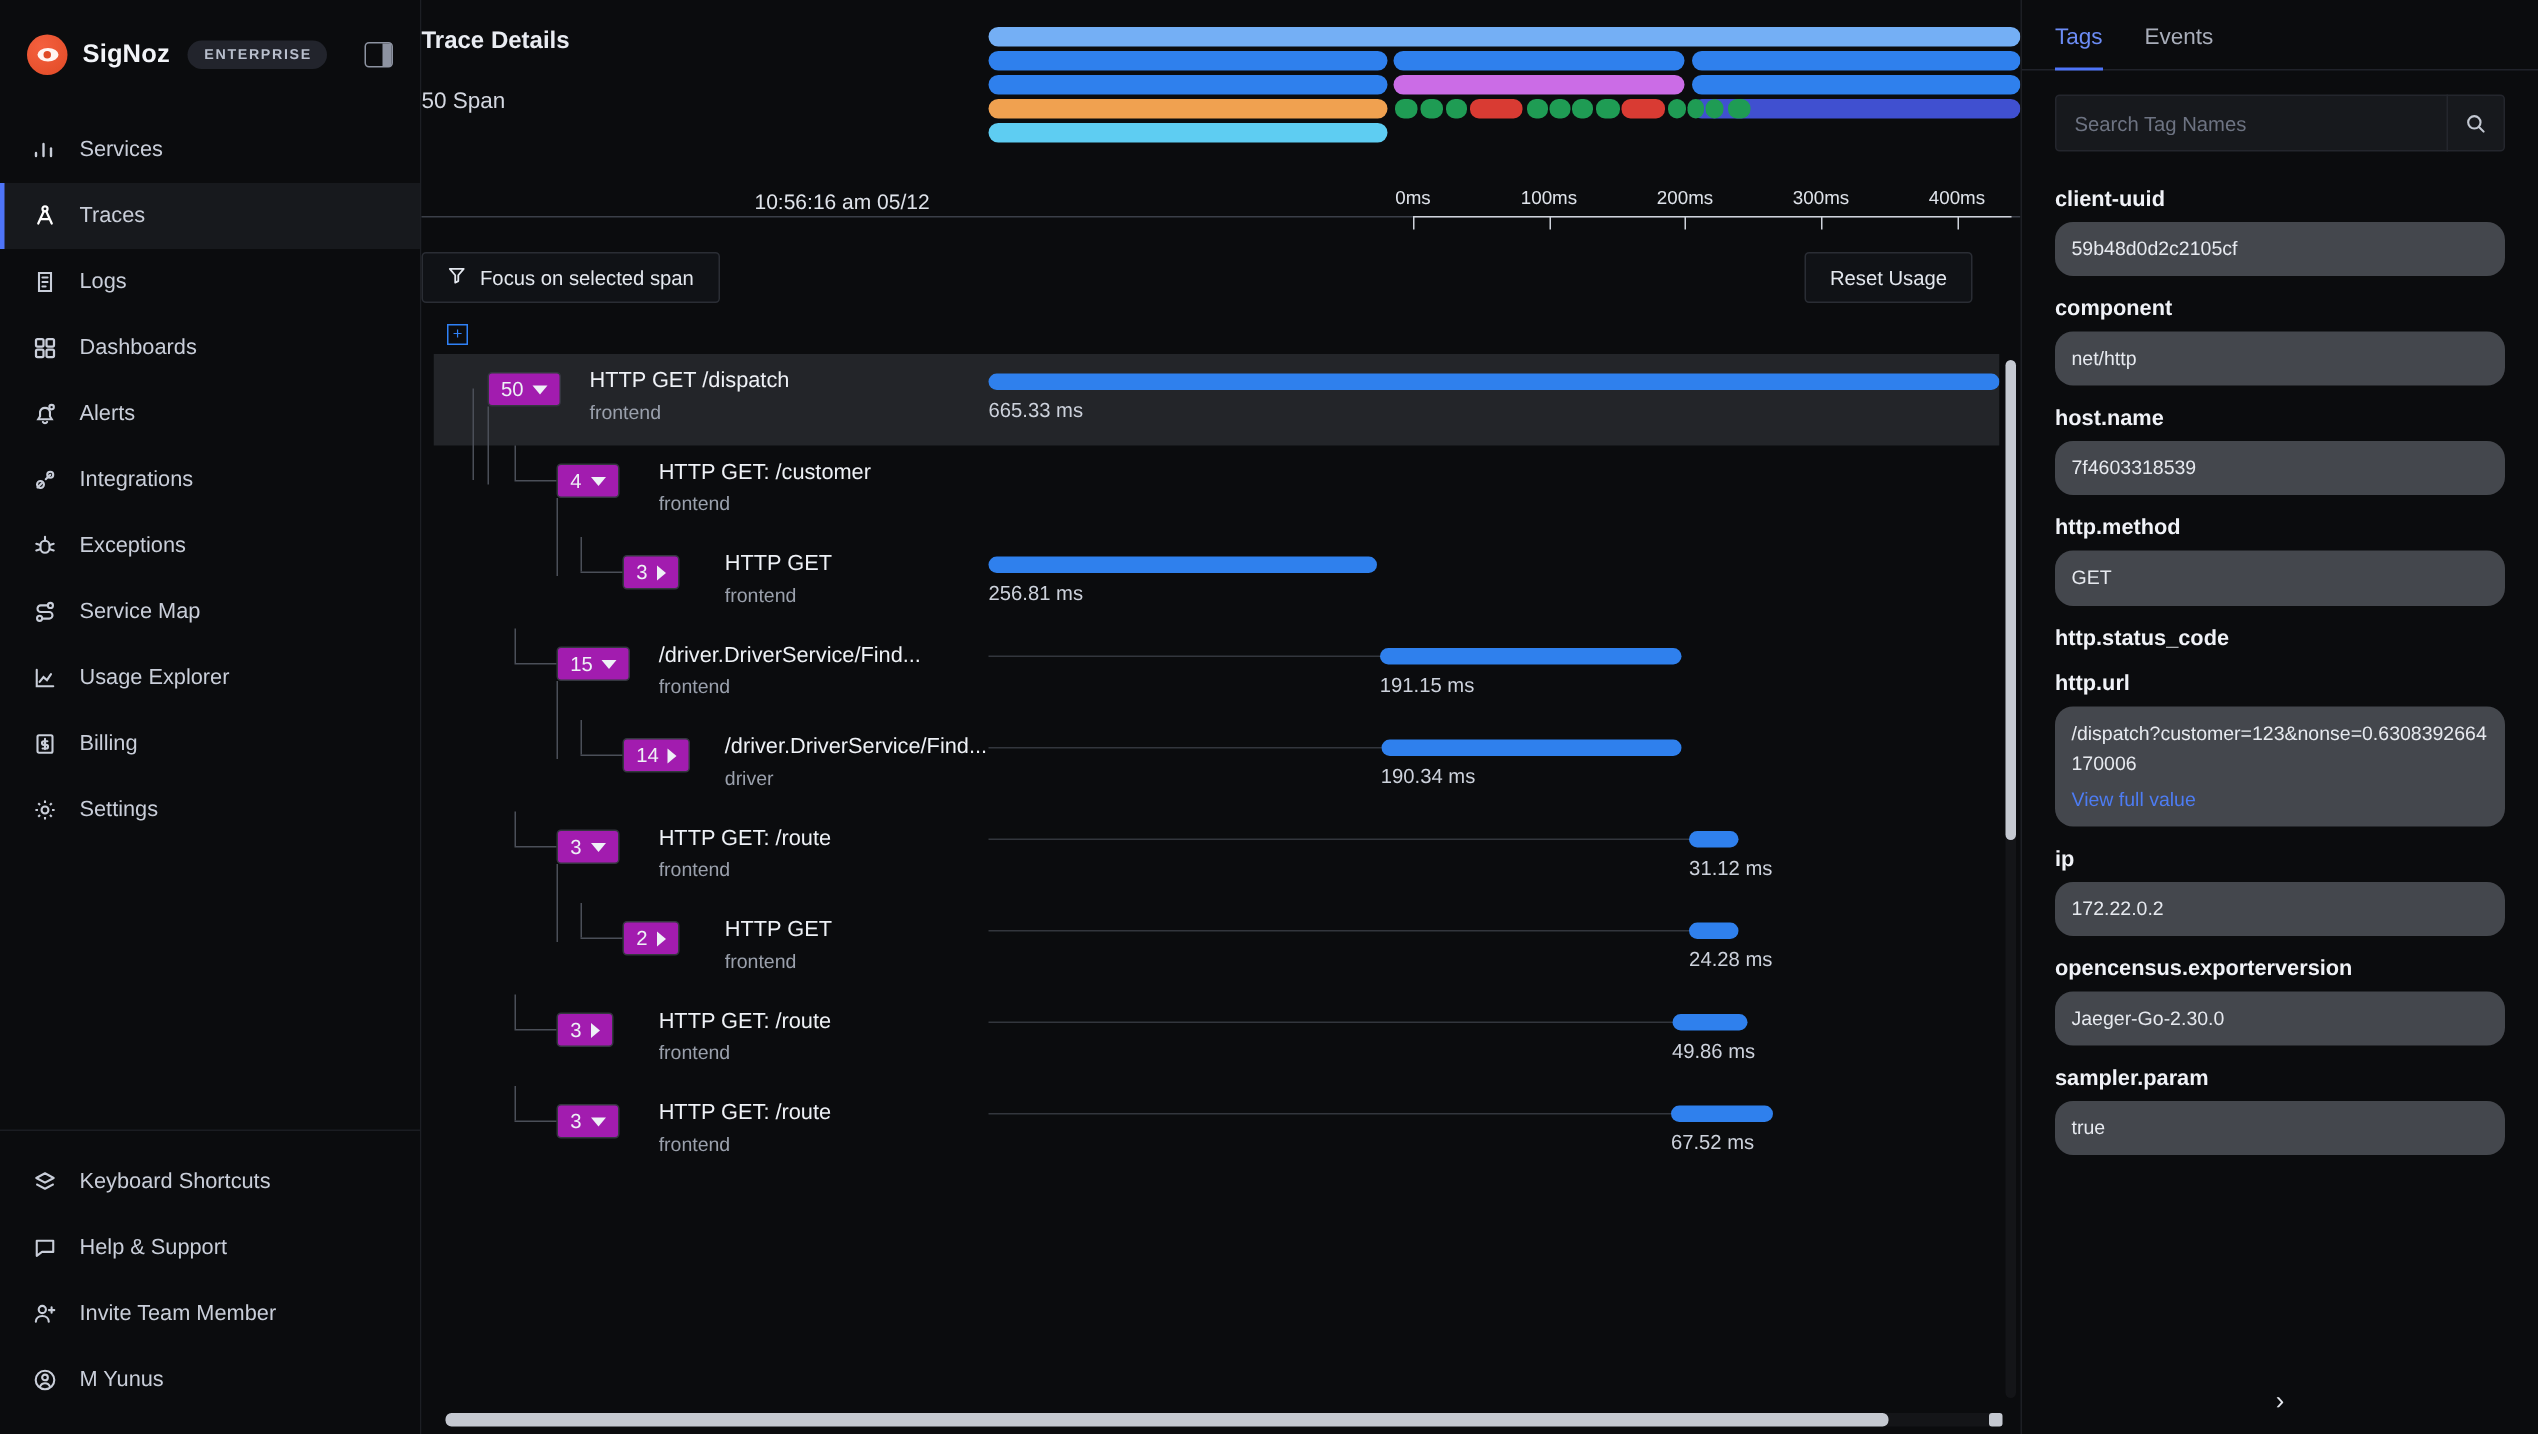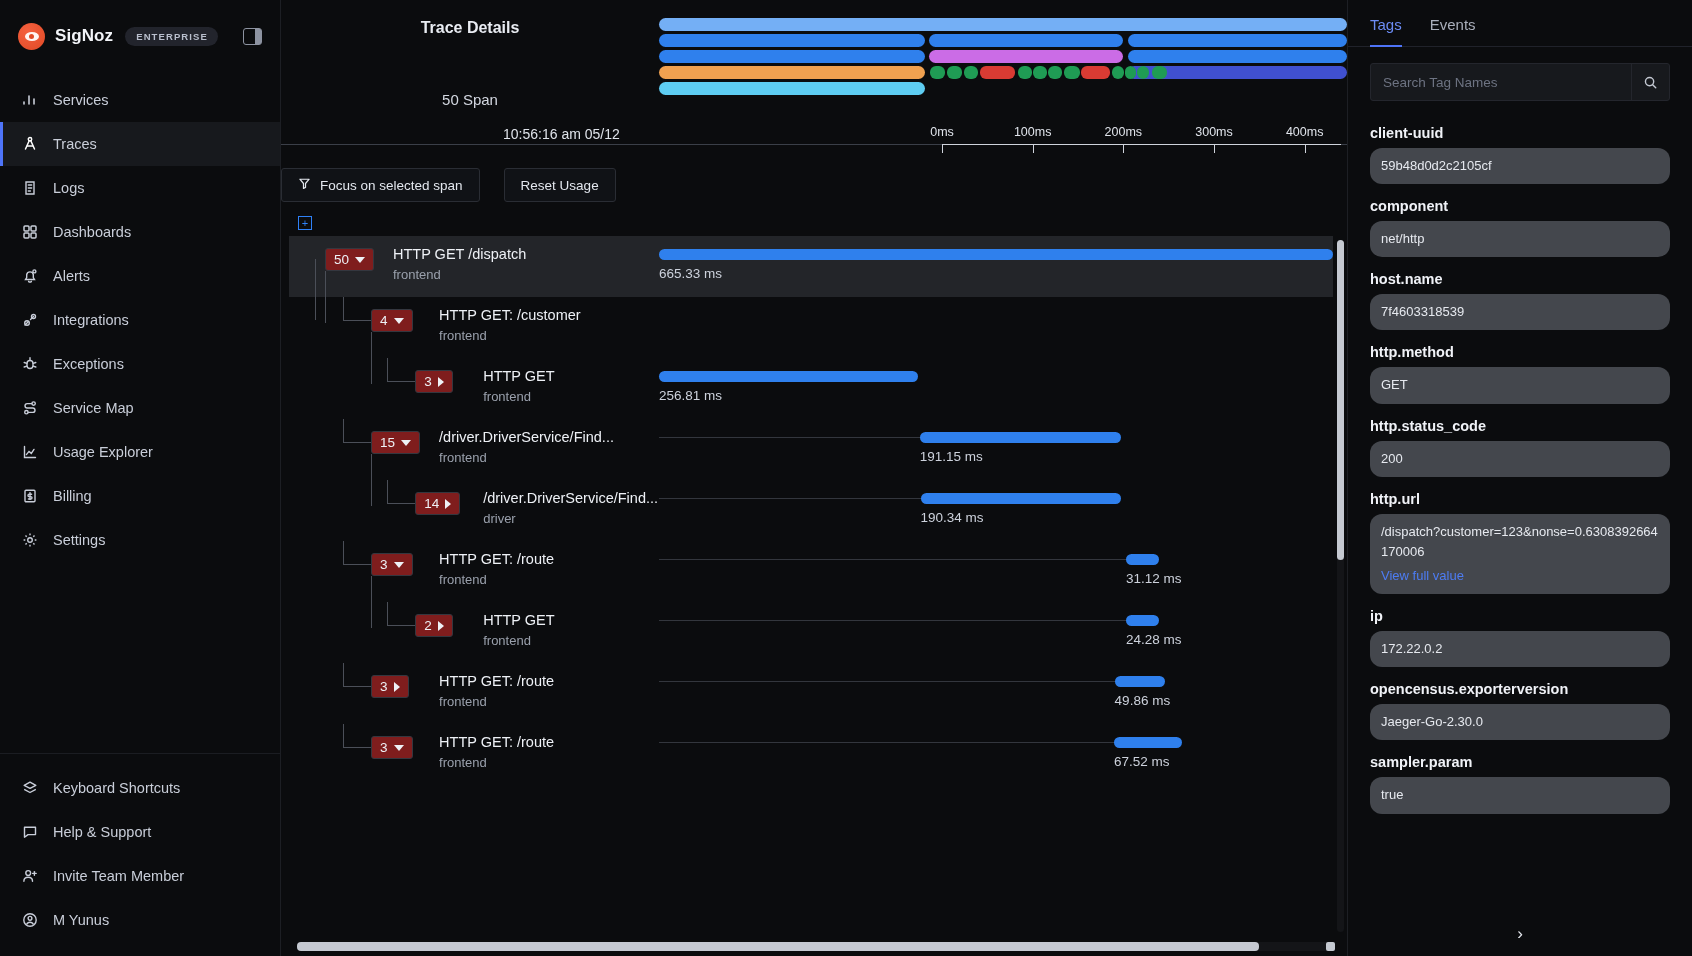--- a/index.html
+++ b/index.html
@@ -82,22 +82,22 @@
     background: #0b0c0e; display: flex; flex-direction: column;
     min-width: 0;
   }
 
   
   .trace-head {
     display: flex; height: 112px; padding: 10px 0 0 0; position: relative;
   }
   .trace-head-left {
     width: 378px; flex: 0 0 378px;
-    display: flex; flex-direction: column; align-items: center;
-    justify-content: flex-start; padding-top: 9px; gap: 32px;
+    display: flex; flex-direction: column; 
+    justify-content: flex-start; padding-top: 9px;
   }
   .trace-title { font-size: 16px; color: #e9ecf2; font-weight: bold; }
   .trace-spans { font-size: 15px; color: #d3d7e0; margin-top: 22px; }
   .minimap { position: relative; flex: 1 1 auto; padding-top: 8px; }
   .mm-row { height: 14px; position: relative; margin-bottom: 2px; }
   .mm-seg {
     position: absolute; top: 0; height: 13px; border-radius: 7px;
   }
   .mm-dot { position: absolute; top: 0; height: 13px; border-radius: 6px; }
 
@@ -118,21 +118,21 @@
   .tick-lbl {
     position: absolute; top: 9px; font-size: 12.5px; color: #dfe3ea;
     transform: translateX(-50%); white-space: nowrap;
   }
   .ts-label {
     position: absolute; top: 10px; font-size: 14px; color: #dfe3ea;
   }
 
   
   .focus-bar {
-    display: flex; justify-content: flex-start; gap: 24px;
+    display: flex; justify-content: space-between; gap: 24px;
     padding: 12px 32px 0 0; height: 58px;
   }
   .btn {
     height: 34px; background: #101216; border: 1px solid #2a2d34;
     color: #e3e7ee; font-size: 13.5px; border-radius: 3px;
     display: flex; align-items: center; gap: 9px; padding: 0 16px;
     cursor: pointer; font-family: "Liberation Sans", sans-serif;
   }
 
   
@@ -156,21 +156,21 @@
   .span-row.selected { background: #232529; }
   .span-left { position: relative; width: 370px; flex: 0 0 370px; }
   .conn-v {
     position: absolute; width: 1px; background: #4b4f58;
   }
   .conn-h {
     position: absolute; height: 1px; background: #4b4f58;
   }
   .count-pill {
     position: absolute; top: 12px;
-    background: #7f1d1d; border: 1px solid #34373f; border-radius: 3px;
+    background: #a21caf; border: 1px solid #34373f; border-radius: 3px;
     height: 23px; display: flex; align-items: center; gap: 6px;
     padding: 0 8px; cursor: pointer;
   }
   .count-pill .num { font-size: 13.5px; color: #eef1f6; }
   .caret-down {
     width: 0; height: 0; border-left: 5px solid transparent;
     border-right: 5px solid transparent; border-top: 6px solid #eef1f6;
   }
   .caret-right {
     width: 0; height: 0; border-top: 5px solid transparent;
@@ -709,21 +709,20 @@
     <div class="tags-list" id="tags-list">
         <div class="tag-key">client-uuid</div>
         <div class="tag-val">59b48d0d2c2105cf</div>
         <div class="tag-key">component</div>
         <div class="tag-val">net/http</div>
         <div class="tag-key">host.name</div>
         <div class="tag-val">7f4603318539</div>
         <div class="tag-key">http.method</div>
         <div class="tag-val">GET</div>
         <div class="tag-key">http.status_code</div>
-        <div class="tag-val">200</div>
         <div class="tag-key">http.url</div>
         <div class="tag-val">/dispatch?customer=123&amp;nonse=0.6308392664170006<br><span class="tag-link">View full value</span></div>
         <div class="tag-key">ip</div>
         <div class="tag-val">172.22.0.2</div>
         <div class="tag-key">opencensus.exporterversion</div>
         <div class="tag-val">Jaeger-Go-2.30.0</div>
         <div class="tag-key">sampler.param</div>
         <div class="tag-val">true</div>
       </div>
 

